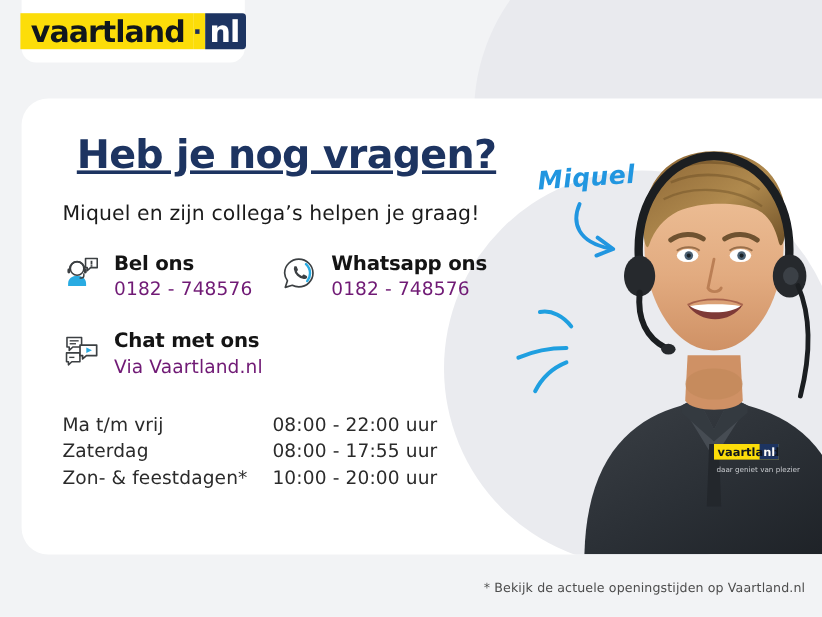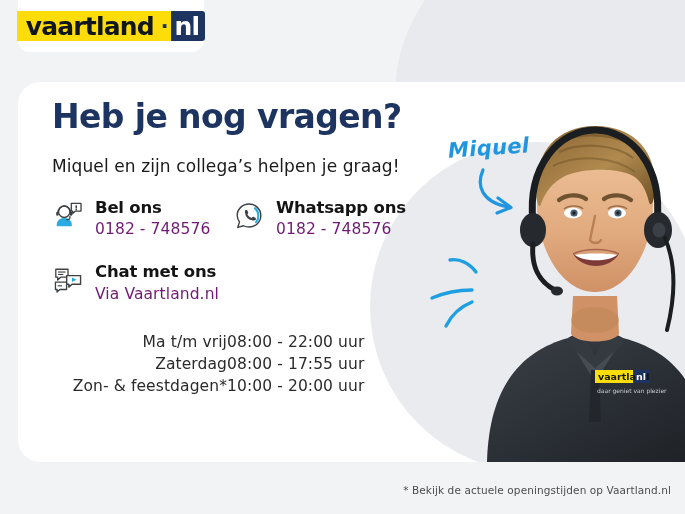--- a/index.html
+++ b/index.html
@@ -121,22 +121,23 @@
     top: 18px;
     width: 380px;
     z-index: 3;
   }
   .headline {
     color: #1d3461;
     font-size: 33px;
     font-weight: 700;
     letter-spacing: -0.6px;
     line-height: 1.05;
-    margin: 0;
-    font-family: "DejaVu Sans", sans-serif;
+    margin: 12px;
+    font-family: "DejaVu Sans", sans-serif;
+    text-decoration: underline;
   }
   .subhead {
     color: #1a1a1a;
     font-size: 17px;
     margin: 21px 0 0 0;
     font-family: "DejaVu Sans", sans-serif;
     font-weight: 400;
     letter-spacing: 0.1px;
   }
 
@@ -195,21 +196,21 @@
     margin-top: 10px;
     border-collapse: collapse;
   }
   .avail-table td {
     font-size: 15.5px;
     color: #2b2b2b;
     font-family: "DejaVu Sans", sans-serif;
     padding: 2px 0;
     letter-spacing: 0.1px;
   }
-  .avail-table td.day { width: 175px; text-align: right; }
+  .avail-table td.day { width: 175px; }
 
   
   .person {
     position: absolute;
     left: 455px;
     top: 0px;
     width: 245px;
     height: 380px;
     z-index: 4;
     overflow: hidden;

